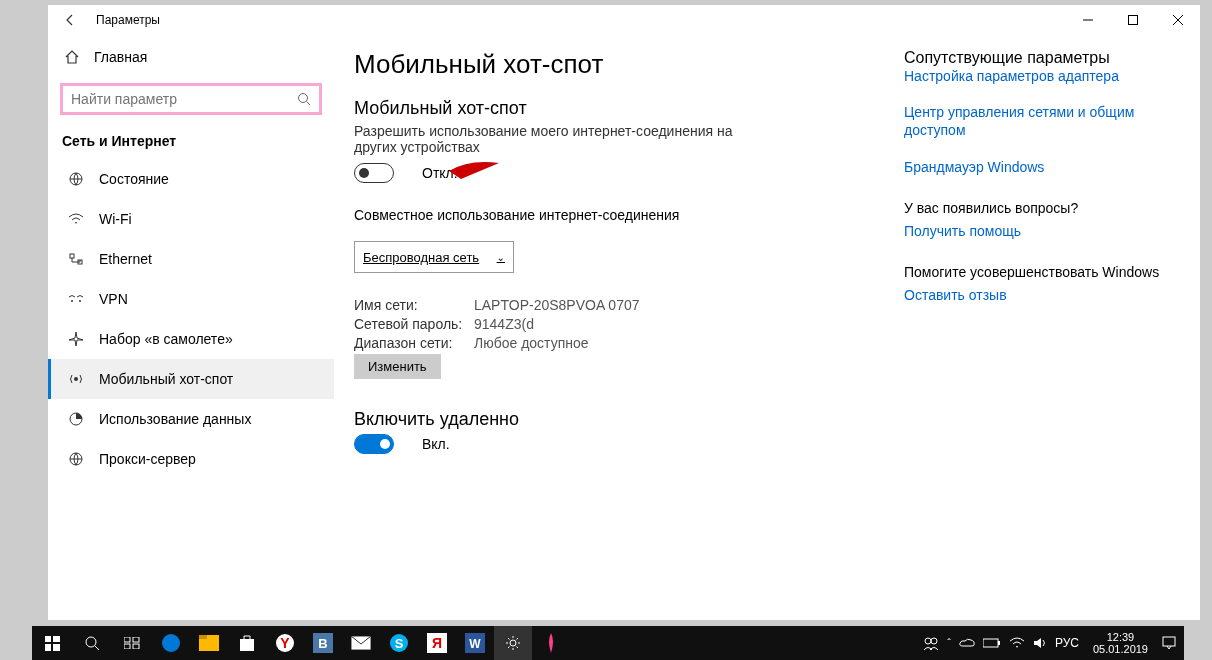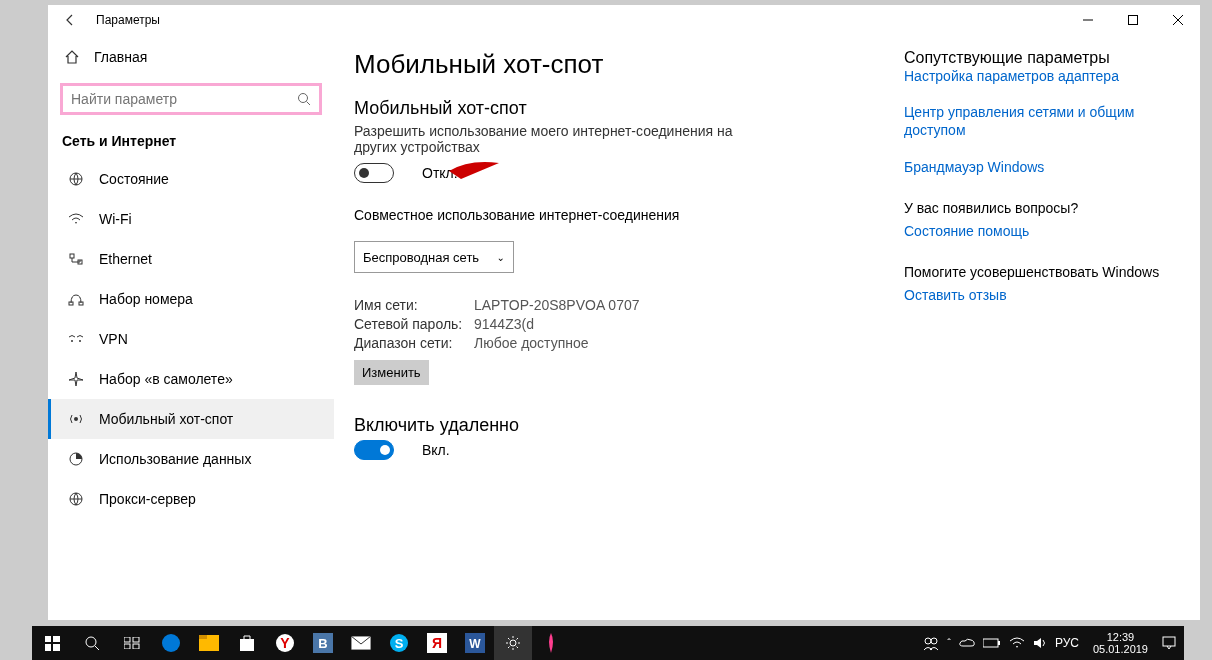--- a/index.html
+++ b/index.html
@@ -26,25 +26,25 @@
 .page-title { font-size:26px; font-weight:350; margin-bottom:18px; }
 .section-title { font-size:18px; font-weight:400; margin-bottom:4px; }
 .desc { font-size:14px; color:#333; max-width:380px; margin-bottom:8px; }
 .toggle-row { display:flex; align-items:center; gap:28px; margin-bottom:24px; position:relative; }
 .toggle { width:40px; height:20px; border:1px solid #333; border-radius:10px; position:relative; cursor:pointer; display:inline-block; }
 .toggle .knob { width:10px; height:10px; background:#333; border-radius:50%; position:absolute; top:4px; left:4px; }
 .toggle.on { background:#0078d7; border-color:#0078d7; }
 .toggle.on .knob { background:#fff; left:25px; }
 .toggle-label { font-size:14px; }
 .sub-label { font-size:14px; margin-bottom:18px; }
-.dropdown { width:160px; height:32px; border:1px solid #999; display:flex; align-items:center; padding:8px 8px; font-size:13px; justify-content:space-between; cursor:pointer; margin-bottom:24px; }
+.dropdown { width:160px; height:32px; border:1px solid #999; display:flex; align-items:center; padding:8px 8px; font-size:13px; justify-content:space-between; cursor:pointer; margin-bottom:24px;text-decoration:underline; }
 .info-row { display:flex; font-size:14px; margin-bottom:3px;align-items:flex-end; }
 .info-key { width:120px; color:#333; }
 .info-val { color:#555; }
-.btn { display:inline-block; padding:5px 8px; background:#ccc; font-size:13px; border:none; cursor:pointer; margin-top:6px; margin-bottom:30px; }
+.btn { display:inline-block; padding:5px 14px; background:#ccc; font-size:13px; border:none; cursor:pointer; margin-bottom:30px; }
 .right-pane { width:270px; padding-left:10px; }
 .right-head { font-size:16px; }
 .link { font-size:14px; color:#0066cc; cursor:pointer; display:block; margin-bottom:18px; line-height:1.3; }
 .question { font-size:14px; margin-bottom:6px; margin-top:24px; }
 .arrow-annotation { position:absolute; left:85px; top:-4px; }
 .taskbar { position:absolute; bottom:0; left:32px; width:1152px; height:34px; background:#101010; display:flex; align-items:center; color:#fff; font-size:11px; }
 .tbicon { width:40px; height:34px; display:flex; align-items:center; justify-content:center; cursor:pointer; color:#fff; }
 .tbicon.app { width:38px; }
 .tb-spacer { flex:1; }
 .tray { display:flex; align-items:center; gap:8px; padding-right:8px; }
@@ -126,30 +126,20 @@
               <svg width="16" height="14">
                 <rect x="2" y="2" width="4" height="4" stroke="#333" fill="none"></rect>
                 <rect x="10" y="8" width="4" height="4" stroke="#333" fill="none"></rect>
                 <path d="M4 6 V10 H12 V8" stroke="#333" fill="none"></path>
               </svg>
             </span>
             <span>Ethernet</span>
           </div>
           <div class="nav-item">
             <span class="nav-icon">
-              <svg width="16" height="14">
-                <path d="M3 11 Q3 3 8 3 Q13 3 13 11" stroke="#333" fill="none"></path>
-                <rect x="1" y="10" width="4" height="3" stroke="#333" fill="none"></rect>
-                <rect x="11" y="10" width="4" height="3" stroke="#333" fill="none"></rect>
-              </svg>
-            </span>
-            <span>Набор номера</span>
-          </div>
-          <div class="nav-item">
-            <span class="nav-icon">
               <svg width="16" height="12">
                 <path d="M1 4 Q4 1 7 4 M9 4 Q12 1 15 4" stroke="#333" fill="none"></path>
                 <circle cx="4" cy="8" r="1" fill="#333"></circle>
                 <circle cx="12" cy="8" r="1" fill="#333"></circle>
               </svg>
             </span>
             <span>VPN</span>
           </div>
           <div class="nav-item">
             <span class="nav-icon">
@@ -236,21 +226,21 @@
             <span class="toggle-label">Вкл.</span>
           </div>
         </div>
 
         <div class="right-pane">
           <div class="right-head">Сопутствующие параметры</div>
           <a class="link">Настройка параметров адаптера</a>
           <a class="link">Центр управления сетями и общим доступом</a>
           <a class="link">Брандмауэр Windows</a>
           <div class="question">У вас появились вопросы?</div>
-          <a class="link">Состояние помощь</a>
+          <a class="link">Получить помощь</a>
           <div class="question">Помогите усовершенствовать Windows</div>
           <a class="link">Оставить отзыв</a>
         </div>
       </div>
     </div>
   </div>
 </div>
 
 <div class="taskbar">
   <div class="tbicon">

